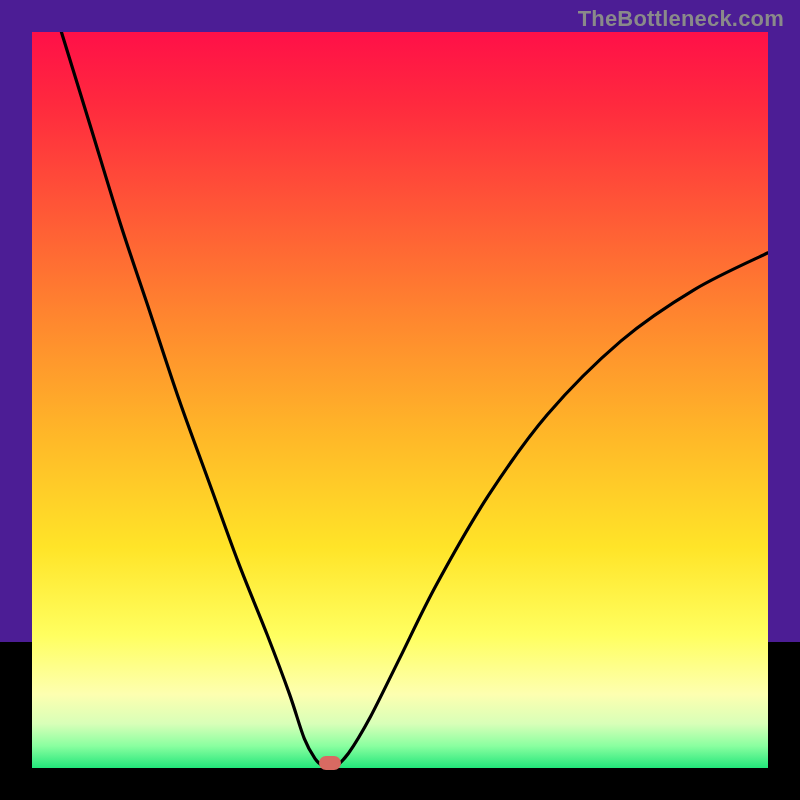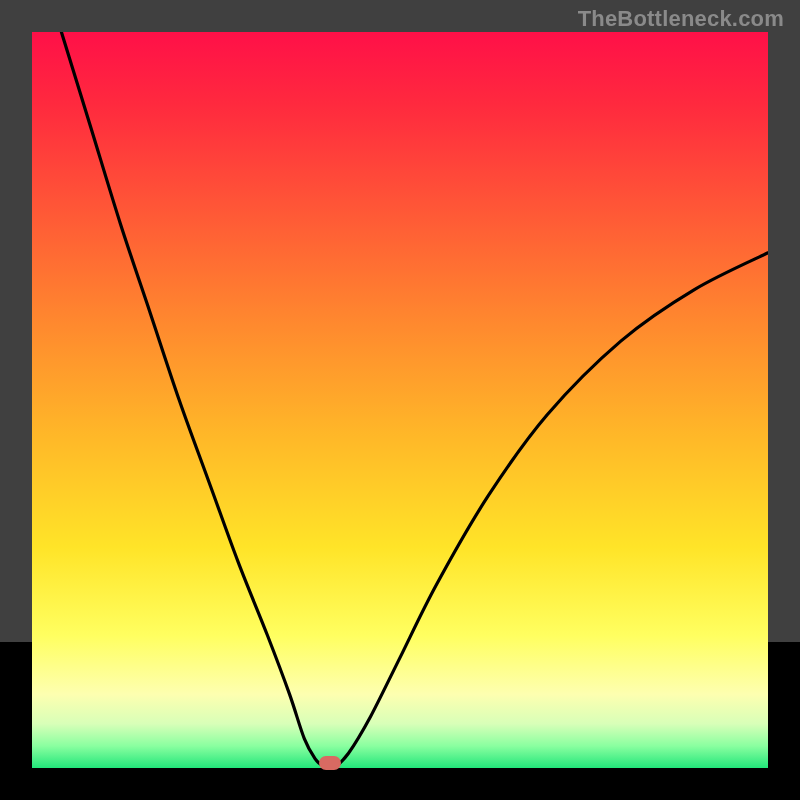--- a/index.html
+++ b/index.html
@@ -7,21 +7,21 @@
     padding: 0;
     width: 800px;
     height: 800px;
     background: #000;
     overflow: hidden;
   }
   .frame {
     position: relative;
     width: 800px;
     height: 642px;
-    background: #404040;
+    background: #4c1d95;
     text-align: center;
   }
   .plot-area {
     position: absolute;
     left: 32px;
     top: 32px;
     width: 736px;
     height: 736px;
     background: linear-gradient(to bottom,
       #ff1048 0%,

